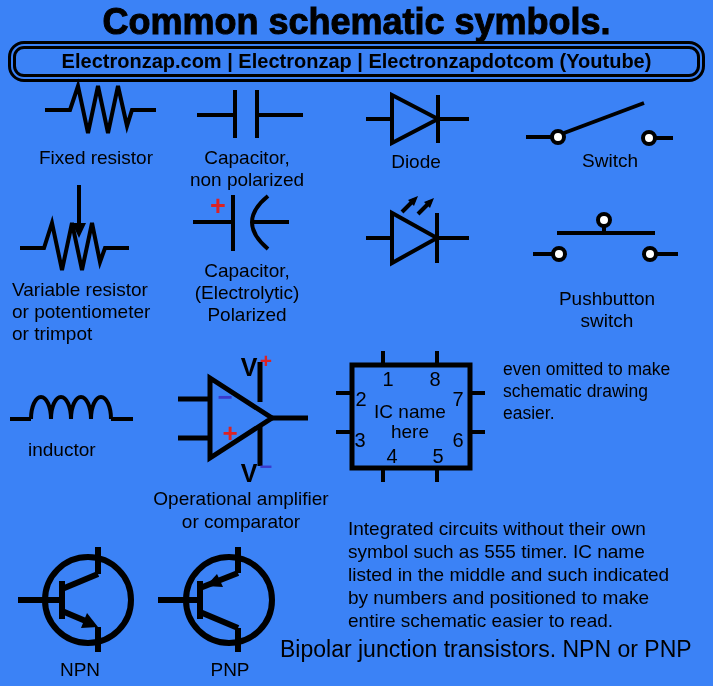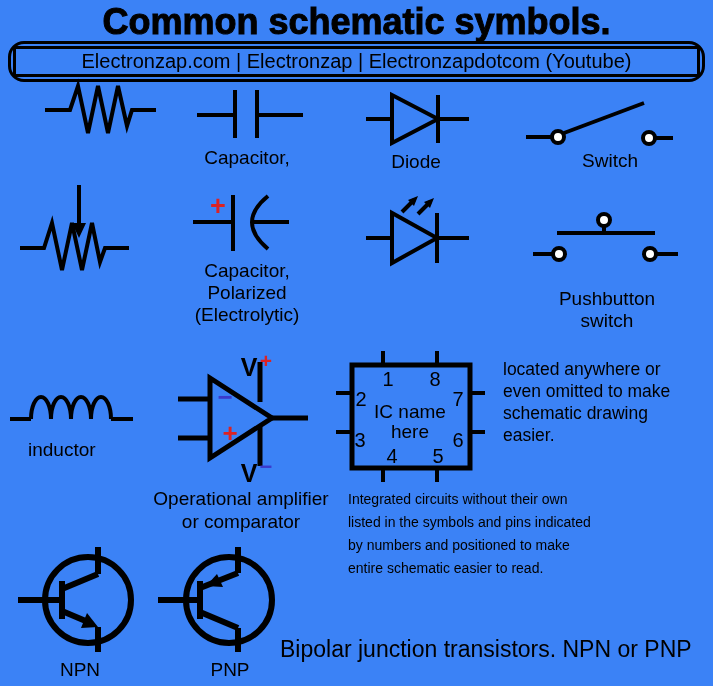--- a/index.html
+++ b/index.html
@@ -3,22 +3,22 @@
 <meta charset="utf-8">
 <style>
   html,body{margin:0;padding:0;background:#fff;}
   .stage{position:relative;width:713px;height:686px;background:#3b82f6;
          font-family:"Liberation Sans", sans-serif;color:#000;overflow:hidden;}
   .abs{position:absolute;}
   .title{position:absolute;top:1px;left:0;width:713px;text-align:center;
          font-size:36px;font-weight:bold;-webkit-text-stroke:1px #000;white-space:nowrap;}
   .banner-outer{position:absolute;left:8px;top:41px;width:697px;box-sizing:border-box;
                 border:3px solid #000;border-radius:16px;padding:2px;}
-  .banner-inner{border:3px solid #000;border-radius:0;text-align:center;
-                font-weight:normal;font-size:20px;line-height:22px;padding:1px 4px 2px;}
+  .banner-inner{border:3px solid #000;border-radius:11px;text-align:center;
+                font-weight:bold;font-size:20px;line-height:22px;padding:1px 4px 2px;}
   .label{font-size:19px;line-height:22px;}
   .center{text-align:center;}
   svg{display:block;overflow:visible;}
   .ln{stroke:#000000;fill:none;stroke-width:4;}
   .ln5{stroke:#000000;fill:none;stroke-width:5;}
   .ln6{stroke:#000000;fill:none;stroke-width:6;}
   .fillb{fill:#000000;stroke:none;}
   .circ{fill:#ffffff;stroke:#000000;stroke-width:4;}
   .tcirc{fill:none;stroke:#000000;stroke-width:6;}
   text{font-family:"Liberation Sans", sans-serif;fill:#000;}
@@ -33,29 +33,31 @@
 
   <div class="title">Common schematic symbols.</div>
 
   <div class="banner-outer">
     <div class="banner-inner">Electronzap.com | Electronzap | Electronzapdotcom (Youtube)</div>
   </div>
 
   <svg class="abs" style="left:43px;top:82px" width="116" height="56" viewBox="0 0 116 56">
     <polyline class="ln" points="2,28 27,28 35,4 45,51 55,4 65,51 75,4 84,44 89,28 113,28"></polyline>
   </svg>
+  <div class="label center abs" style="left:21px;top:147px;width:150px">Fixed resistor</div>
 
   <svg class="abs" style="left:197px;top:88px" width="108" height="52" viewBox="0 0 108 52">
     <line class="ln" x1="0" y1="27" x2="38" y2="27"></line>
     <line class="ln" x1="38" y1="2" x2="38" y2="50"></line>
     <line class="ln" x1="60" y1="2" x2="60" y2="50"></line>
     <line class="ln" x1="60" y1="27" x2="106" y2="27"></line>
   </svg>
   <div class="label center abs" style="left:172px;top:147px;width:150px">
     <div>Capacitor,</div>
+    <div>non polarized</div>
   </div>
 
   <svg class="abs" style="left:365px;top:91px" width="106" height="54" viewBox="0 0 106 54">
     <line class="ln" x1="1" y1="28" x2="27" y2="28"></line>
     <polygon class="ln" points="27,4 27,52 73,28"></polygon>
     <line class="ln" x1="73" y1="4" x2="73" y2="52"></line>
     <line class="ln" x1="73" y1="28" x2="104" y2="28"></line>
   </svg>
   <div class="label center abs" style="left:366px;top:151px;width:100px">Diode</div>
 
@@ -66,32 +68,37 @@
     <circle class="circ" cx="125" cy="43" r="6"></circle>
     <line class="ln" x1="132" y1="43" x2="149" y2="43"></line>
   </svg>
   <div class="label center abs" style="left:560px;top:150px;width:100px">Switch</div>
 
   <svg class="abs" style="left:16px;top:183px" width="120" height="92" viewBox="0 0 120 92">
     <line class="ln" x1="63" y1="2" x2="63" y2="42"></line>
     <polygon class="fillb" points="56,40 70,40 63,55"></polygon>
     <polyline class="ln" points="4,65 28,65 36,40 46,87 56,40 66,87 76,40 84,79 89,65 113,65"></polyline>
   </svg>
+  <div class="label abs" style="left:12px;top:279px">
+    <div>Variable resistor</div>
+    <div>or potentiometer</div>
+    <div>or trimpot</div>
+  </div>
 
   <svg class="abs" style="left:193px;top:193px" width="102" height="62" viewBox="0 0 102 62">
     <text class="red bold" x="25" y="22" font-size="27" text-anchor="middle">+</text>
     <line class="ln" x1="0" y1="29" x2="40" y2="29"></line>
     <line class="ln" x1="40" y1="2" x2="40" y2="58"></line>
     <path class="ln" d="M75,3 Q43,29 75,56"></path>
     <line class="ln" x1="60" y1="29" x2="96" y2="29"></line>
   </svg>
   <div class="label center abs" style="left:177px;top:260px;width:140px">
     <div>Capacitor,</div>
+    <div>(Electrolytic)</div>
     <div>Polarized</div>
-    <div>(Electrolytic)</div>
   </div>
 
   <svg class="abs" style="left:363px;top:194px" width="110" height="74" viewBox="0 0 110 74">
     <line class="ln" x1="39" y1="18" x2="51" y2="6" stroke-width="3.5"></line>
     <polygon class="fillb" points="55,2 51,12 45,6"></polygon>
     <line class="ln" x1="55" y1="20" x2="67" y2="8" stroke-width="3.5"></line>
     <polygon class="fillb" points="71,4 67,14 61,8"></polygon>
     <line class="ln" x1="3" y1="44" x2="29" y2="44"></line>
     <polygon class="ln" points="29,19 29,69 74,44"></polygon>
     <line class="ln" x1="74" y1="19" x2="74" y2="69"></line>
@@ -154,29 +161,29 @@
     <text x="128" y="58" font-size="20" text-anchor="middle">7</text>
     <text x="30" y="99" font-size="20" text-anchor="middle">3</text>
     <text x="128" y="99" font-size="20" text-anchor="middle">6</text>
     <text x="62" y="115" font-size="20" text-anchor="middle">4</text>
     <text x="108" y="115" font-size="20" text-anchor="middle">5</text>
     <text x="80" y="70" font-size="19" text-anchor="middle">IC name</text>
     <text x="80" y="90" font-size="19" text-anchor="middle">here</text>
   </svg>
 
   <div class="abs" style="left:503px;top:358px;font-size:17.5px;line-height:22px">
-    <div>located anywhere or</div>
     <div>even omitted to make</div>
     <div>schematic drawing</div>
     <div>easier.</div>
   </div>
 
-  <div class="abs" style="left:348px;top:488px;font-size:14px;line-height:23px">
+  <div class="abs" style="left:348px;top:517px;font-size:19px;line-height:23px">
     <div>Integrated circuits without their own</div>
-    <div>listed in the symbols and pins indicated</div>
+    <div>symbol such as 555 timer. IC name</div>
+    <div>listed in the middle and such indicated</div>
     <div>by numbers and positioned to make</div>
     <div>entire schematic easier to read.</div>
   </div>
 
   <svg class="abs" style="left:16px;top:542px" width="148" height="120" viewBox="0 0 148 120">
     <circle class="tcirc" cx="72" cy="58" r="43"></circle>
     <line class="ln6" x1="2" y1="58" x2="46" y2="58"></line>
     <line class="ln6" x1="46" y1="39" x2="46" y2="77" stroke-width="7"></line>
     <line class="ln6" x1="46" y1="47" x2="82" y2="32"></line>
     <line class="ln6" x1="82" y1="32" x2="82" y2="5"></line>

